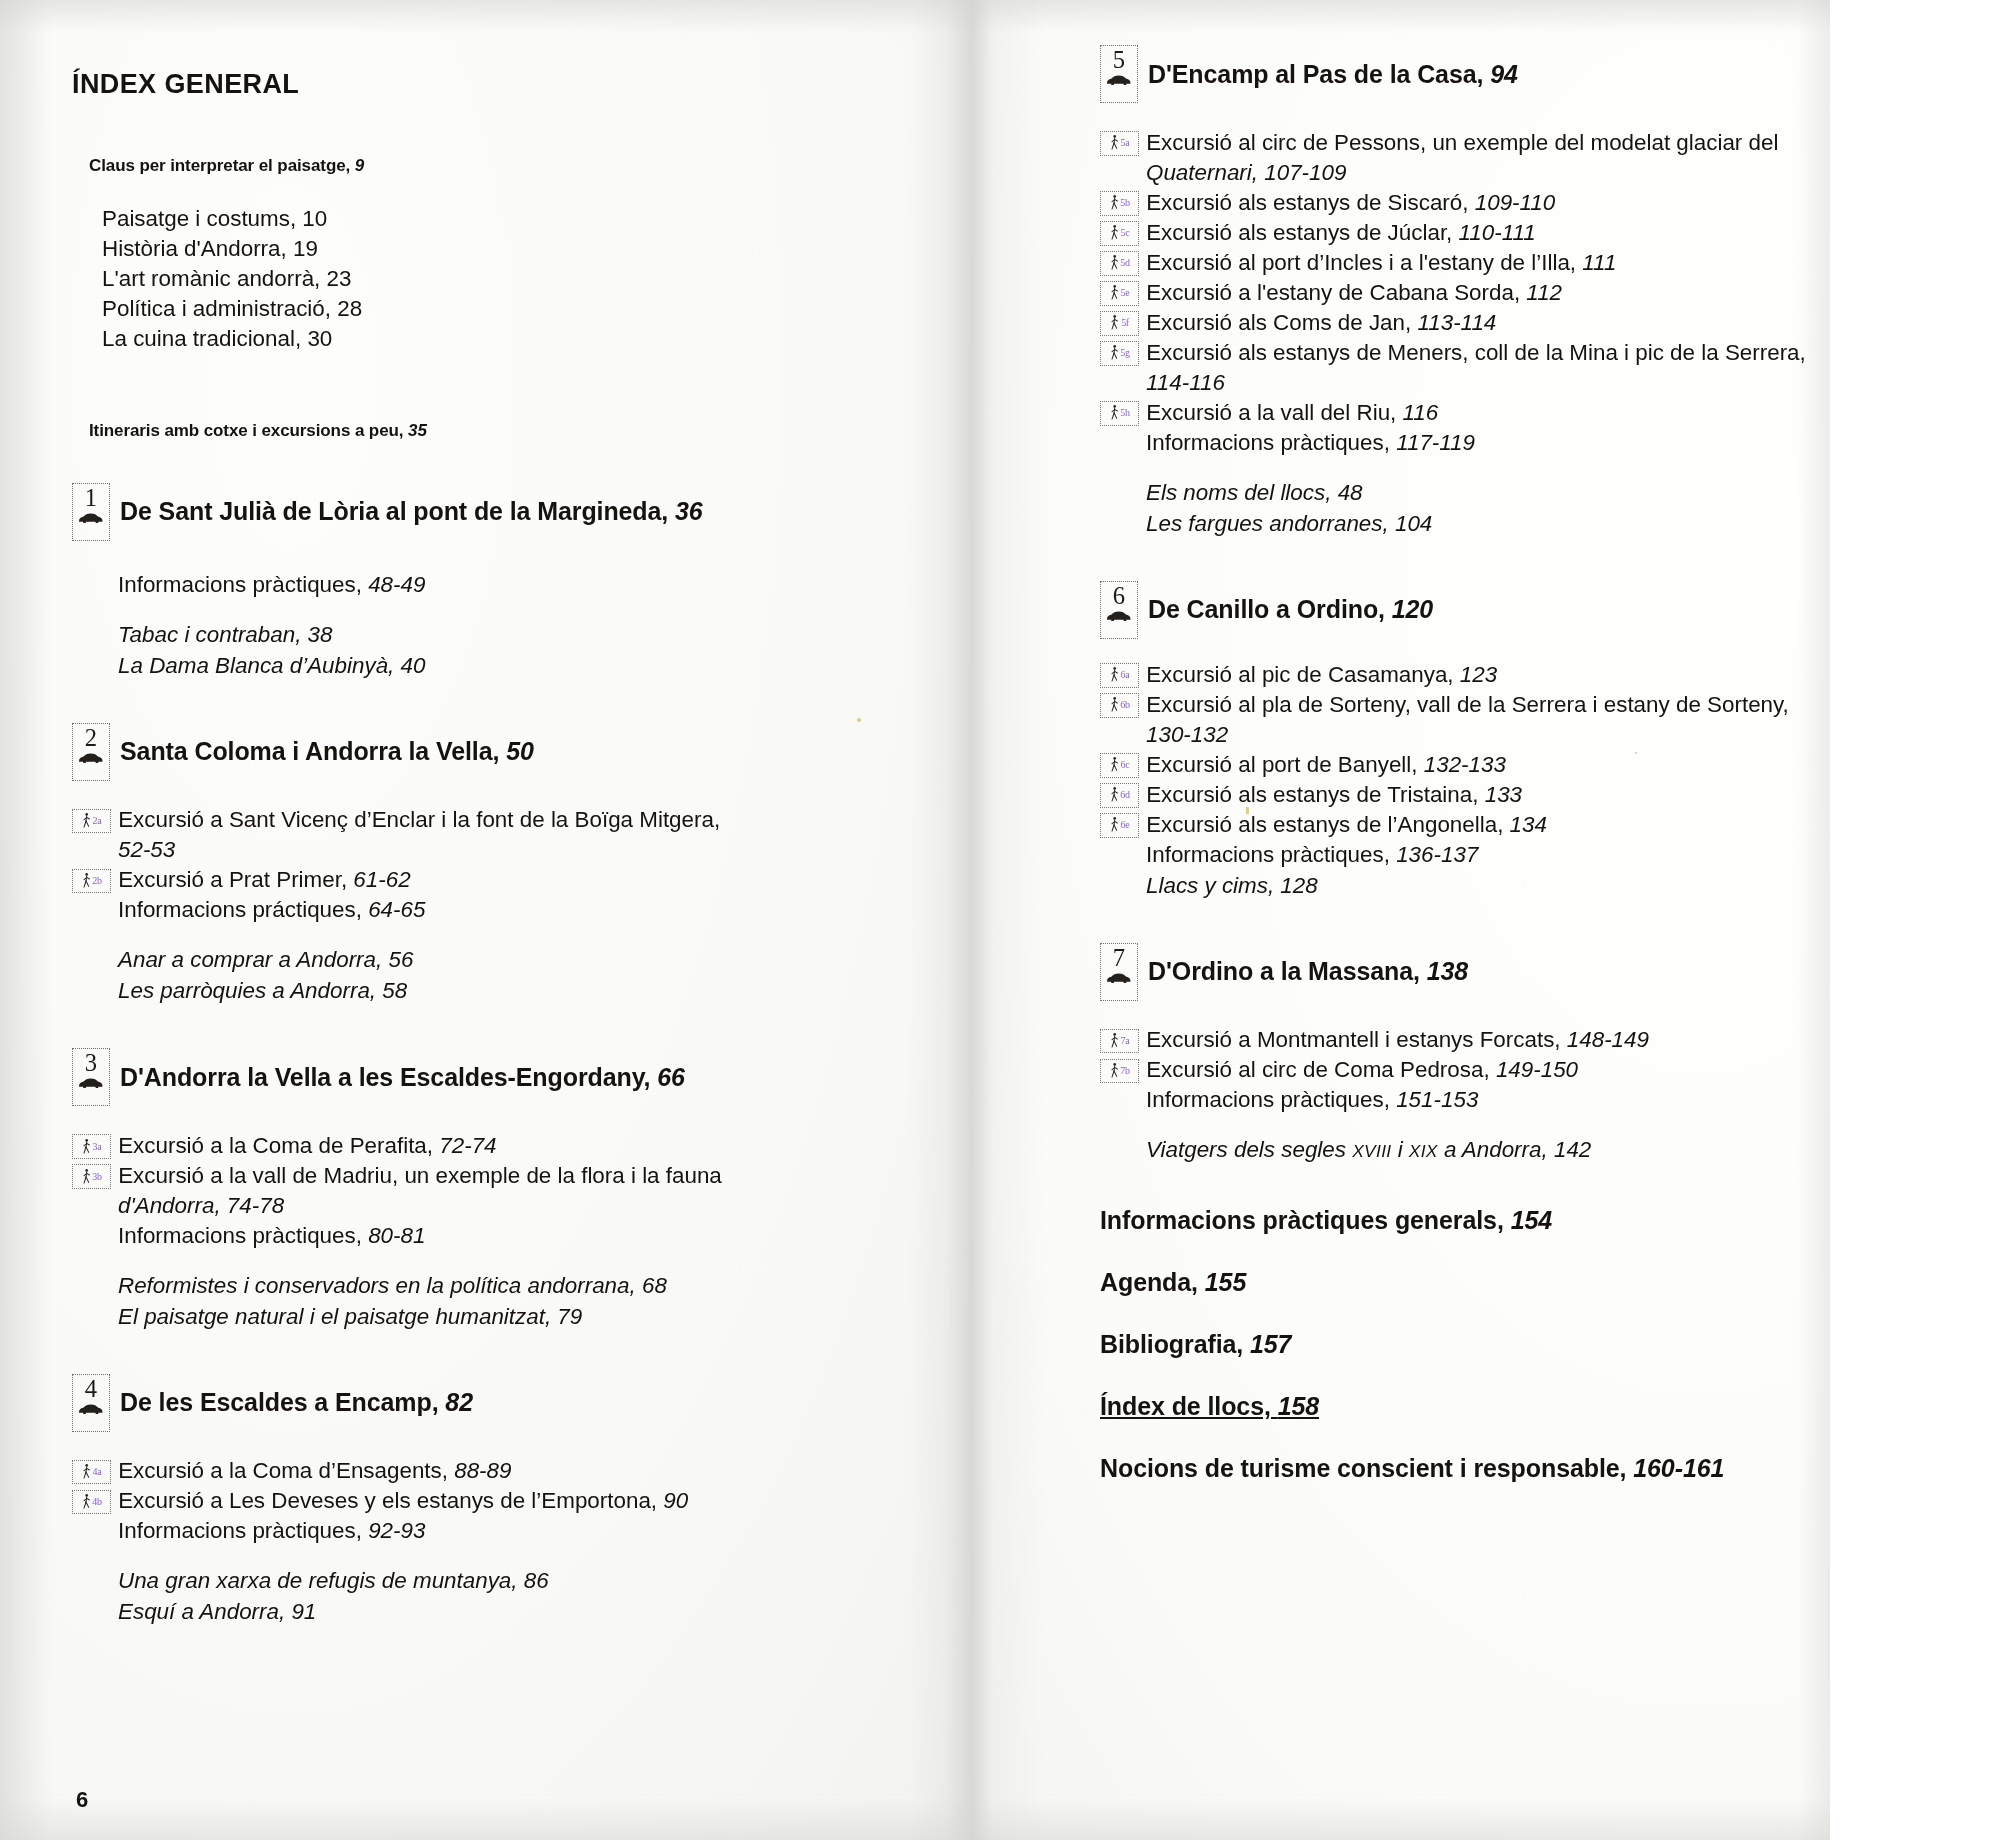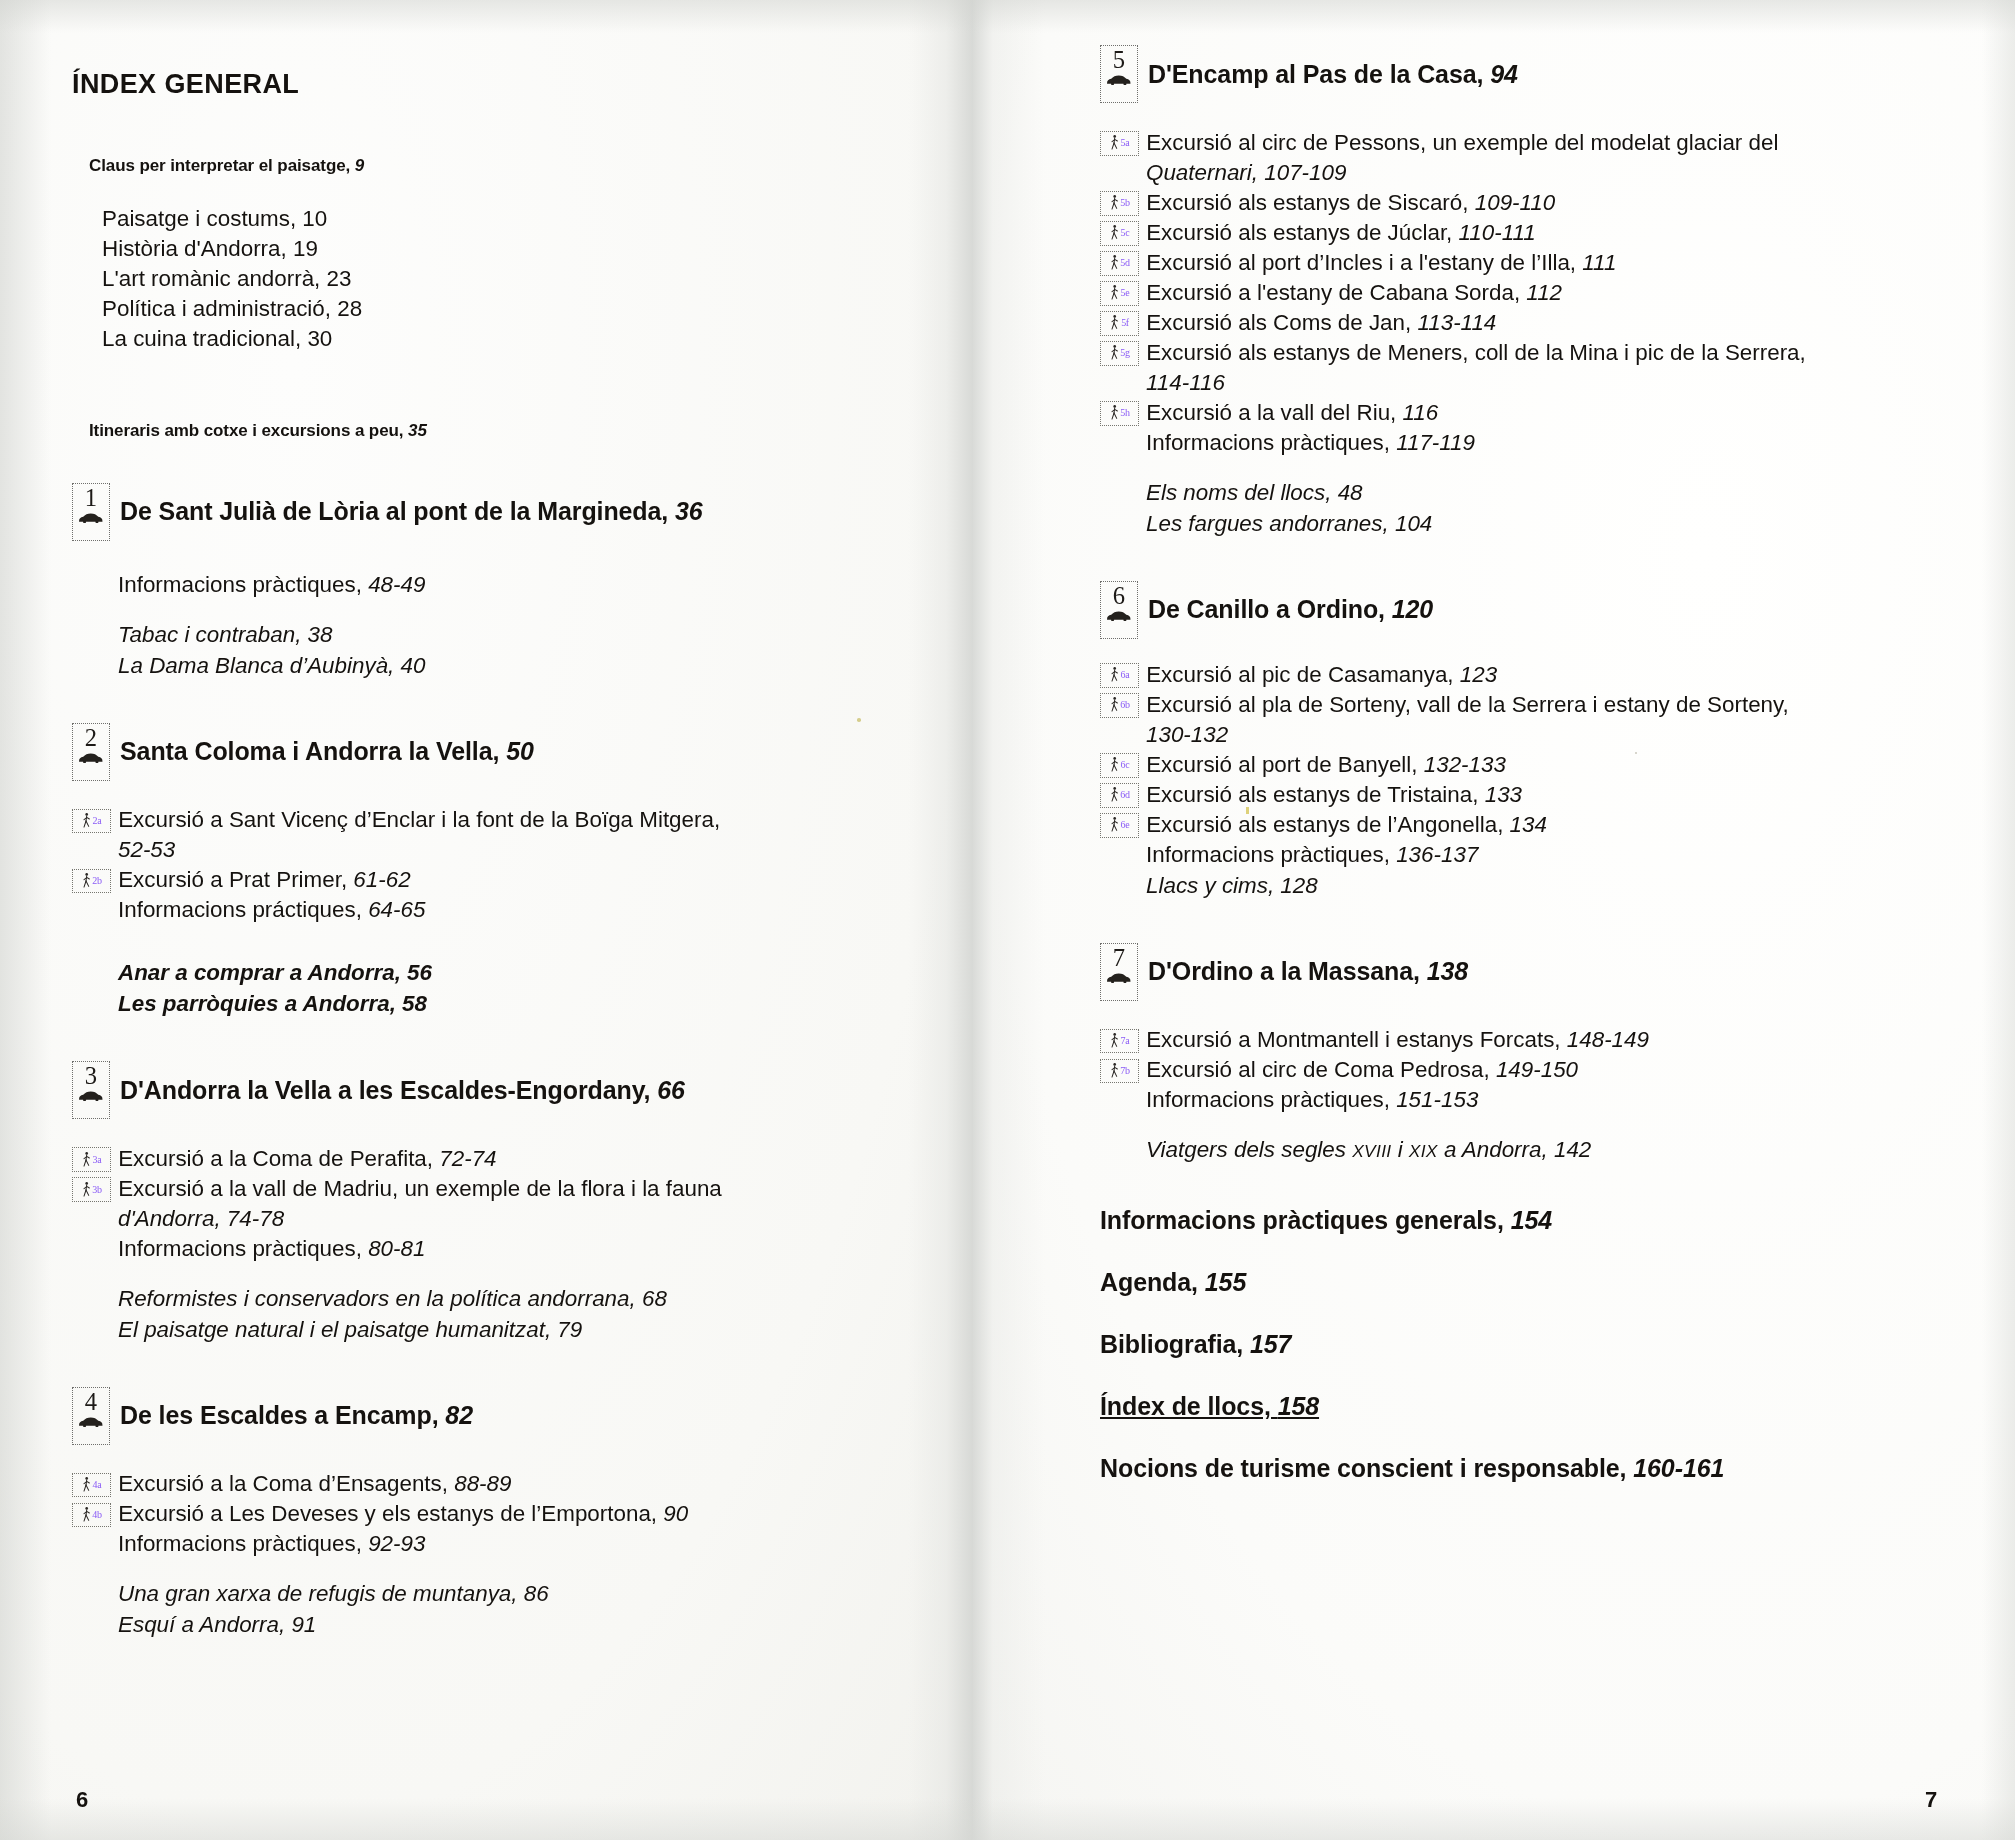--- a/index.html
+++ b/index.html
@@ -4,21 +4,21 @@
 <title>Índex general</title>
 <style>
   html, body {
     margin: 0;
     padding: 0;
     background: #ffffff;
   }
 
   #page {
     position: relative;
-    width: 2015px;
+    width: 1830px;
     height: 1841px;
     background: #fdfdfb;
     overflow: hidden;
     font-family: "Liberation Sans", sans-serif;
     color: #15120f;
   }
 
   
   .paper-left, .paper-right {
     position: absolute;
@@ -315,21 +315,21 @@
                   </g>
                 </svg>
                 <span class="code">2b</span>
               </span>
               <span class="exc-text">Excursió a Prat Primer, <span class="pg">61-62</span></span>
             </li>
           </ul>
           <div>
             <div class="plain">Informacions práctiques, <span class="pg">64-65</span></div>
           </div>
-          <div style="margin-top: 32px; font-weight: bold;">
+          <div style="margin-top: 19px;">
             <div class="note">Anar a comprar a Andorra, 56</div>
             <div class="note">Les parròquies a Andorra, 58</div>
           </div>
         </div>
         <div class="itin" style="margin-top: 42px;">
           <div class="itin-head">
             <div class="marker">
               <div class="num">3</div>
               <svg viewBox="0 0 40 16" width="27.5" height="11" class="car-icon">
                 <path d="M3 13 Q3 8 9 7 Q13 2 20 2 Q27 2 31 7 Q37 8 37 13 L37 14 L3 14 Z" fill="#24211d"></path>

